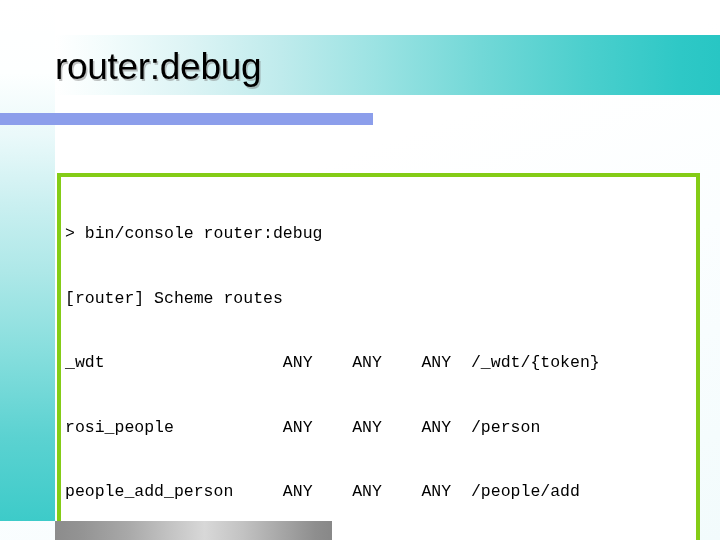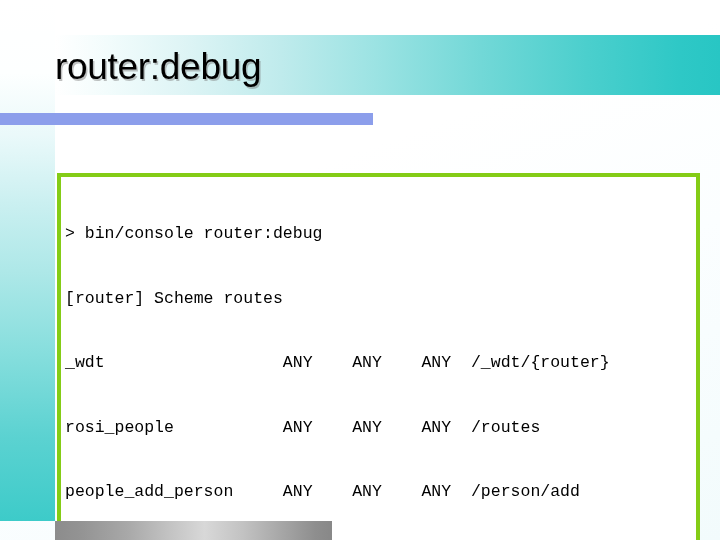--- a/index.html
+++ b/index.html
@@ -153,23 +153,23 @@
   <div class="title-band"></div>
 
   <div class="title">router:debug</div>
 
   <div class="accent-bar"></div>
 
   <div class="console-box">
     <div class="console-body">
       <div class="console-line">&gt; bin/console router:debug</div>
       <div class="console-line">[router] Scheme routes</div>
-      <div class="console-line">_wdt                  ANY    ANY    ANY  /_wdt/{router}</div>
-      <div class="console-line">rosi_people           ANY    ANY    ANY  /routes</div>
-      <div class="console-line">people_add_person     ANY    ANY    ANY  /person/add</div>
+      <div class="console-line">_wdt                  ANY    ANY    ANY  /_wdt/{token}</div>
+      <div class="console-line">rosi_people           ANY    ANY    ANY  /person</div>
+      <div class="console-line">people_add_person     ANY    ANY    ANY  /people/add</div>
       
       
       
       
     </div>
   </div>
 
   <div class="bottom-bar"></div>
 
 </div>

